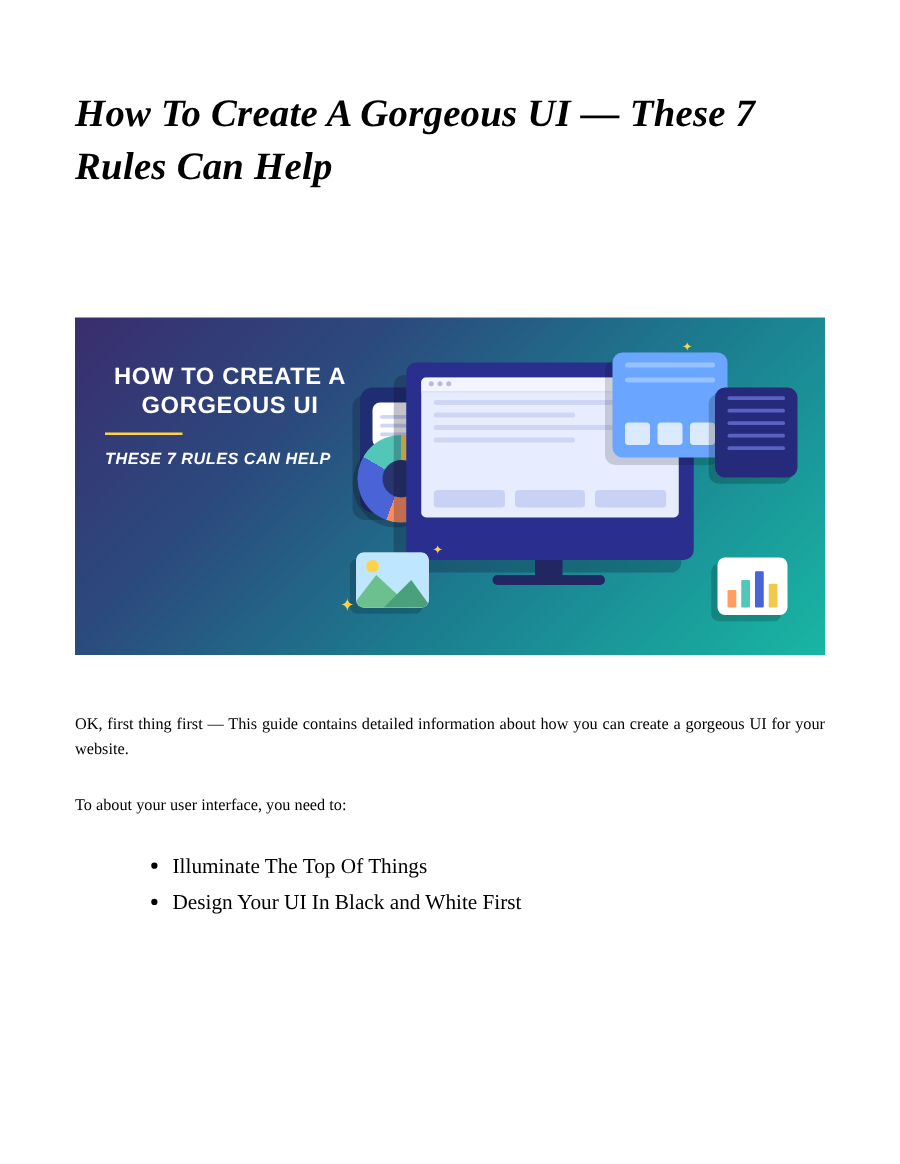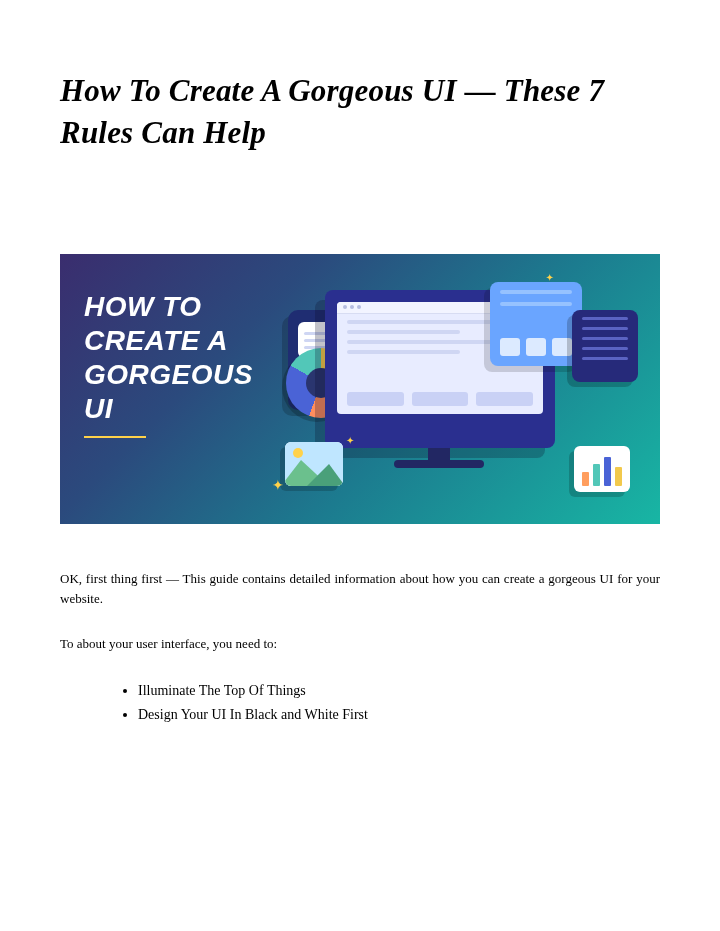--- a/index.html
+++ b/index.html
@@ -30,25 +30,25 @@
     .hero-text {
       position: absolute;
       left: 24px;
       top: 36px;
       width: 200px;
       color: #fff;
       font-family: 'Arial Black', Arial, sans-serif;
       font-weight: 900;
     }
     .hero-title {
-      font-size: 28px;
+      font-size: 19px;
       line-height: 1.22;
       letter-spacing: 0.5px;
-      font-style: italic;
       margin-bottom: 10px;
+      text-align: center;
     }
     .hero-rule {
       width: 62px;
       height: 2px;
       background: #ffd24a;
       margin: 8px 0 10px 0;
     }
     .hero-sub {
       font-size: 13px;
       line-height: 1.35;
@@ -140,33 +140,34 @@
     
     .para {
       font-size: 13px;
       line-height: 1.6;
       margin-bottom: 24px;
       text-align: justify;
     }
     ul.rules {
       list-style: disc;
       padding-left: 78px;
-      font-size: 14px;
+      font-size: 17px;
       line-height: 1.7;
     }
   </style>
 </head>
 <body>
 
 <h1>How To Create A Gorgeous UI — These 7 Rules Can Help</h1>
 
 <div class="hero">
   <div class="hero-text">
     <div class="hero-title">HOW TO CREATE A GORGEOUS UI</div>
     <div class="hero-rule"></div>
+    <div class="hero-sub">THESE 7 RULES CAN HELP</div>
   </div>
 
   <div class="chat-card">
     <div class="chat-bubble"></div>
     <div class="chat-lines">
         <span></span>
         <span></span>
         <span></span>
       </div>
   </div>

